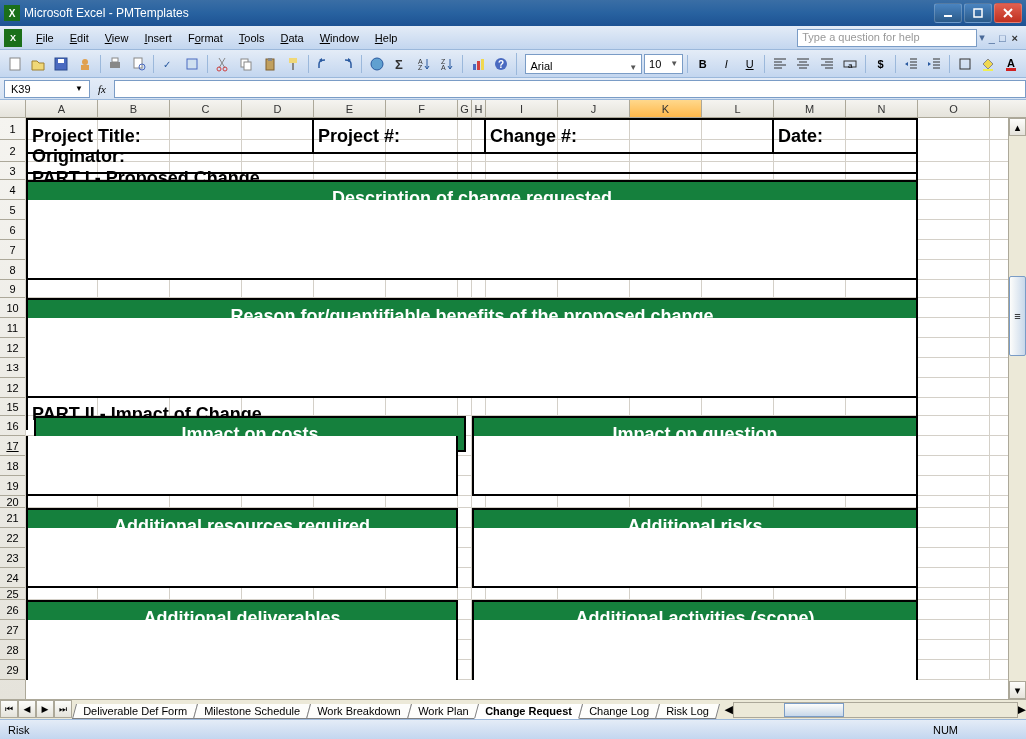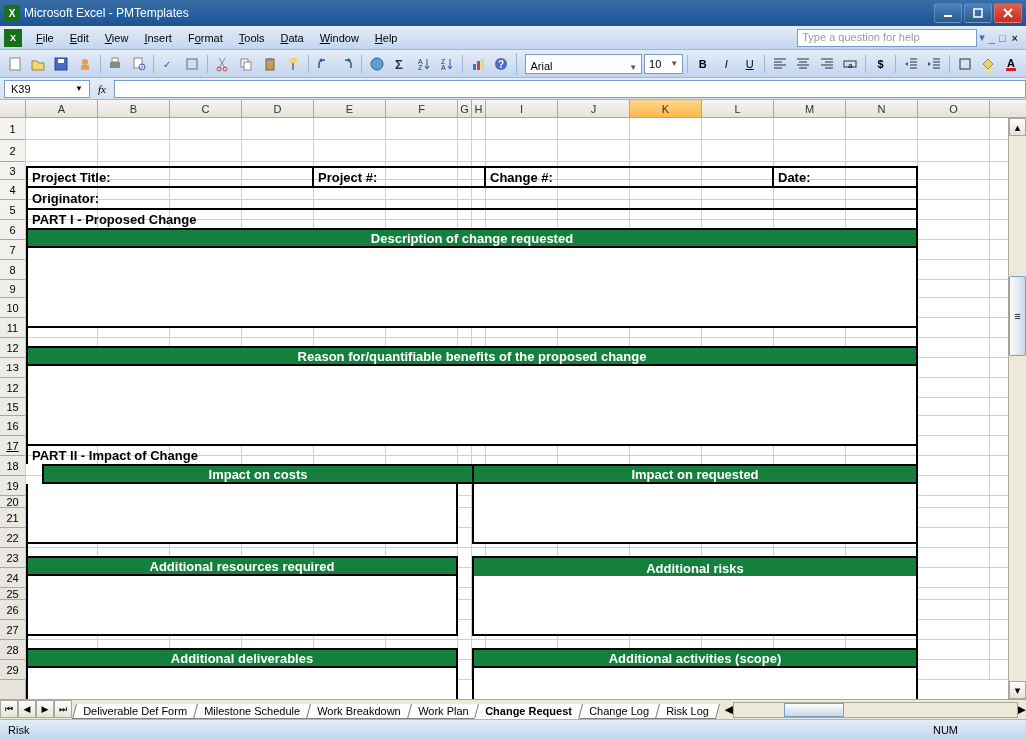--- a/index.html
+++ b/index.html
@@ -35,21 +35,21 @@
 .rowhead-corner { width: 26px; border-right: 1px solid #aca899; background: linear-gradient(#f5f4f0,#e5e3db); }
 .colh { border-right: 1px solid #aca899; display: flex; align-items: center; justify-content: center; font-size: 11px; color: #333; }
 .colh.sel { background: linear-gradient(#ffd88c,#ffb84a); }
 .grid-body { flex: 1; display: flex; overflow: hidden; }
 .row-headers { width: 26px; background: linear-gradient(#f5f4f0,#e5e3db); border-right: 1px solid #aca899; }
 .rowh { height: 20px; border-bottom: 1px solid #aca899; display: flex; align-items: center; justify-content: center; font-size: 11px; }
 .cells { flex: 1; position: relative; background: white; }
 .cells-inner { position: relative; width: 100%; }
 .gridline-v { position: absolute; top: 0; bottom: 0; width: 1px; background: #d4d0c8; }
 .gridline-h { position: absolute; left: 0; right: 0; height: 1px; background: #d4d0c8; }
-.form-cell { position: absolute; font-family: Arial, sans-serif; font-size: 13px; font-weight: bold; display: flex; align-items: center; padding: 8px 4px; margin-top: 48px; }
+.form-cell { position: absolute; font-family: Arial, sans-serif; font-size: 18px; font-weight: bold; display: flex; align-items: center; padding: 16px 4px; }
 .form-border { border: 2px solid black; }
 .form-header { background: #15803d; color: white; justify-content: center; border: 2px solid black; }
 .form-white { background: white; border-left: 2px solid black; border-right: 2px solid black; border-bottom: 2px solid black; }
 .vscroll-area { width: 18px; background: #ece9d8; display: flex; flex-direction: column; border-left: 1px solid #aca899; }
 .scrollbtn { height: 18px; background: linear-gradient(#fdfdfb,#e5e3db); border: 1px solid #aca899; display:flex;align-items:center;justify-content:center; }
 .vscroll-track { flex: 1; background: #ece9d8; position: relative; }
 .vscroll-thumb { position: absolute; top: 140px; left: 0; right: 0; height: 80px; background: linear-gradient(to right,#fdfdfb,#c8d8ea); border: 1px solid #7a9cc6; border-radius:2px; display:flex;align-items:center;justify-content:center; }
 .tab-row { height: 20px; display: flex; background: #ece9d8; border-top: 1px solid #aca899; }
 .tabnav { display: flex; }
 .tabnav .navbtn { width: 18px; height: 18px; background: linear-gradient(#fdfdfb,#e5e3db); border: 1px solid #aca899; display:flex;align-items:center;justify-content:center;font-size:9px; }
@@ -425,22 +425,22 @@
           <div class="form-cell form-border" style="left: 460px; top: 0px; width: 288px; height: 22px;;border-left:none">Change #:</div>
           <div class="form-cell form-border" style="left: 748px; top: 0px; width: 144px; height: 22px;;border-left:none">Date:</div>
           <div class="form-cell form-border" style="left: 0px; top: 22px; width: 892px; height: 22px;;border-top:none">Originator:</div>
           <div class="form-cell " style="left: 0px; top: 44px; width: 892px; height: 18px;;border-left:2px solid black;border-right:2px solid black">PART I - Proposed Change</div>
           <div class="form-cell form-header" style="left: 0px; top: 62px; width: 892px; height: 20px;">Description of change requested</div>
           <div class="form-cell form-white" style="left: 0px; top: 82px; width: 892px; height: 80px;"></div>
           <div class="form-cell " style="left: 0px; top: 162px; width: 892px; height: 18px;;border-left:2px solid black;border-right:2px solid black"></div>
           <div class="form-cell form-header" style="left: 0px; top: 180px; width: 892px; height: 20px;">Reason for/quantifiable benefits of the proposed change</div>
           <div class="form-cell form-white" style="left: 0px; top: 200px; width: 892px; height: 80px;"></div>
           <div class="form-cell " style="left: 0px; top: 280px; width: 892px; height: 18px;;border-left:2px solid black;border-right:2px solid black">PART II - Impact of Change</div>
-          <div class="form-cell form-header" style="left: 16px; top: 298px; width: 432px; height: 20px;">Impact on costs</div>
-          <div class="form-cell form-header" style="left: 446px; top: 298px; width: 446px; height: 20px;">Impact on requested</div>
+          <div class="form-cell form-header" style="left: 8px; top: 298px; width: 432px; height: 20px;">Impact on costs</div>
+          <div class="form-cell form-header" style="left: 446px; top: 298px; width: 446px; height: 20px;">Impact on question</div>
           <div class="form-cell form-white" style="left: 0px; top: 318px; width: 432px; height: 60px;"></div>
           <div class="form-cell form-white" style="left: 446px; top: 318px; width: 446px; height: 60px;"></div>
           <div class="form-cell " style="left: 0px; top: 378px; width: 892px; height: 12px;;border-left:2px solid black;border-right:2px solid black"></div>
           <div class="form-cell form-header" style="left: 0px; top: 390px; width: 432px; height: 20px;">Additional resources required</div>
           <div class="form-cell form-header" style="left: 446px; top: 390px; width: 446px; height: 24px;">Additional risks</div>
           <div class="form-cell form-white" style="left: 0px; top: 410px; width: 432px; height: 60px;"></div>
           <div class="form-cell form-white" style="left: 446px; top: 410px; width: 446px; height: 60px;"></div>
           <div class="form-cell " style="left: 0px; top: 470px; width: 892px; height: 12px;;border-left:2px solid black;border-right:2px solid black"></div>
           <div class="form-cell form-header" style="left: 0px; top: 482px; width: 432px; height: 20px;">Additional deliverables</div>
           <div class="form-cell form-header" style="left: 446px; top: 482px; width: 446px; height: 20px;">Additional activities (scope)</div>

